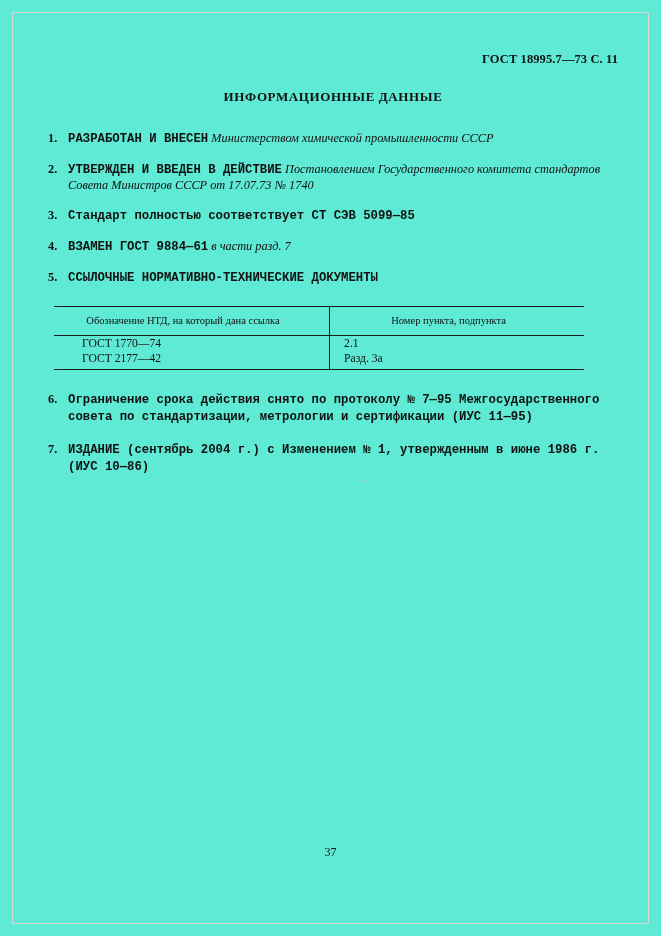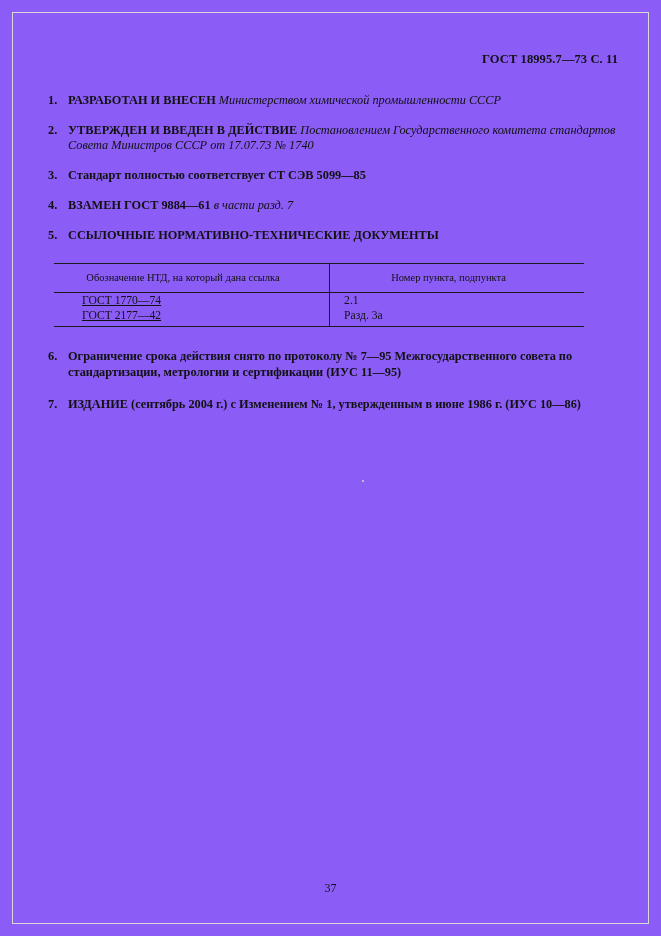--- a/index.html
+++ b/index.html
@@ -9,21 +9,21 @@
   }
   body {
     width: 661px;
     height: 936px;
     font-family: "Liberation Serif", serif;
   }
   .page {
     position: relative;
     width: 661px;
     height: 936px;
-    background: #8b5cf6;
+    background: #5eead4;
     box-sizing: border-box;
     overflow: hidden;
   }
   .page-frame {
     position: absolute;
     left: 12px;
     top: 12px;
     width: 637px;
     height: 912px;
     border: 1px solid #d8d8d8;
@@ -64,21 +64,21 @@
   }
   .item .num {
     font-weight: bold;
     width: 20px;
     flex: 0 0 20px;
     white-space: nowrap;
   }
   .item .txt {
     flex: 1 1 auto;
   }
-  .b { font-weight: bold; }
+  .b { font-weight: bold; font-family: Liberation Mono, monospace; }
   .n { font-weight: normal; font-style: italic; }
 
   .table-wrap {
     margin-top: 20px;
     width: 530px;
     margin-left: 6px;
     position: relative;
   }
   table.ref {
     border-collapse: collapse;
@@ -96,21 +96,20 @@
   }
   table.ref thead th.col1 { width: 52%; border-right: 1px solid #1a1a1a; }
   table.ref tbody td {
     padding: 1px 4px;
     font-size: 11.6px;
     vertical-align: top;
   }
   table.ref tbody td.col1 {
     border-right: 1px solid #1a1a1a;
     padding-left: 28px;
-    text-decoration: underline;
   }
   table.ref tbody td.col2 {
     padding-left: 14px;
   }
   table.ref tbody tr:last-child td {
     padding-bottom: 4px;
   }
   .table-bottom-rule {
     border-bottom: 1.6px solid #1a1a1a;
     width: 100%;
@@ -124,36 +123,37 @@
     left: 362px;
     top: 480px;
     width: 2px;
     height: 2px;
     background: #bdbdbd;
   }
   .folio {
     position: absolute;
     left: 0;
     right: 0;
-    top: 881px;
+    top: 845px;
     text-align: center;
     font-size: 12px;
     color: #111;
   }
 </style>
 </head>
 <body>
 
 <div class="page">
   <div class="page-frame"></div>
 
   <div class="content">
 
     <div class="header-line">ГОСТ 18995.7—73 С. 11</div>
 
+    <div class="doc-title">ИНФОРМАЦИОННЫЕ ДАННЫЕ</div>
 
     <div class="items">
 
       <div class="item">
         <span class="num">1.</span>
         <span class="txt"><span class="b">РАЗРАБОТАН И ВНЕСЕН</span><span class="n"> Министерством химической промышленности СССР</span></span>
       </div>
 
       <div class="item">
         <span class="num">2.</span>

